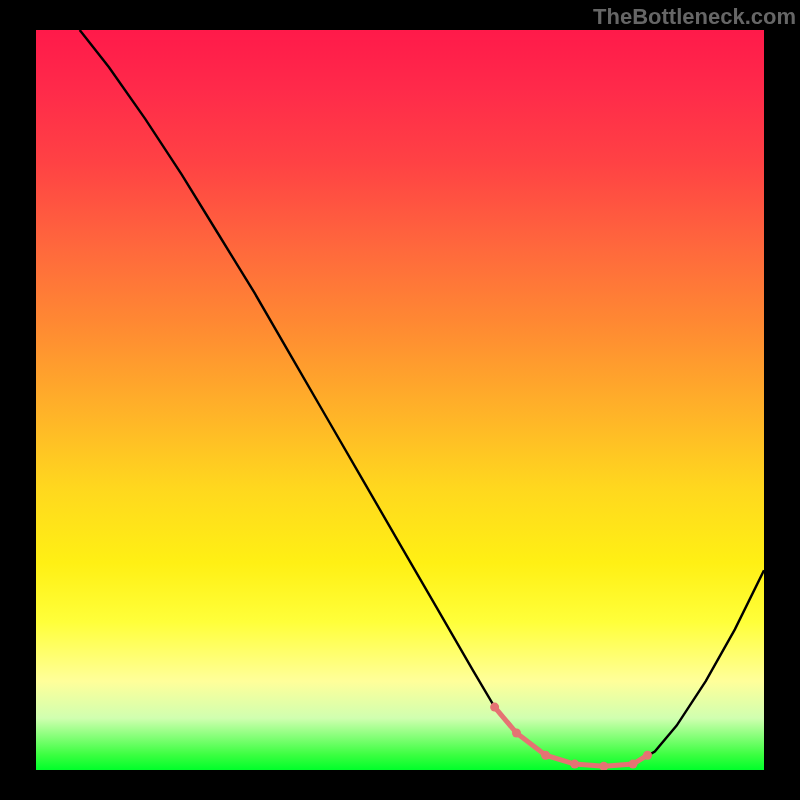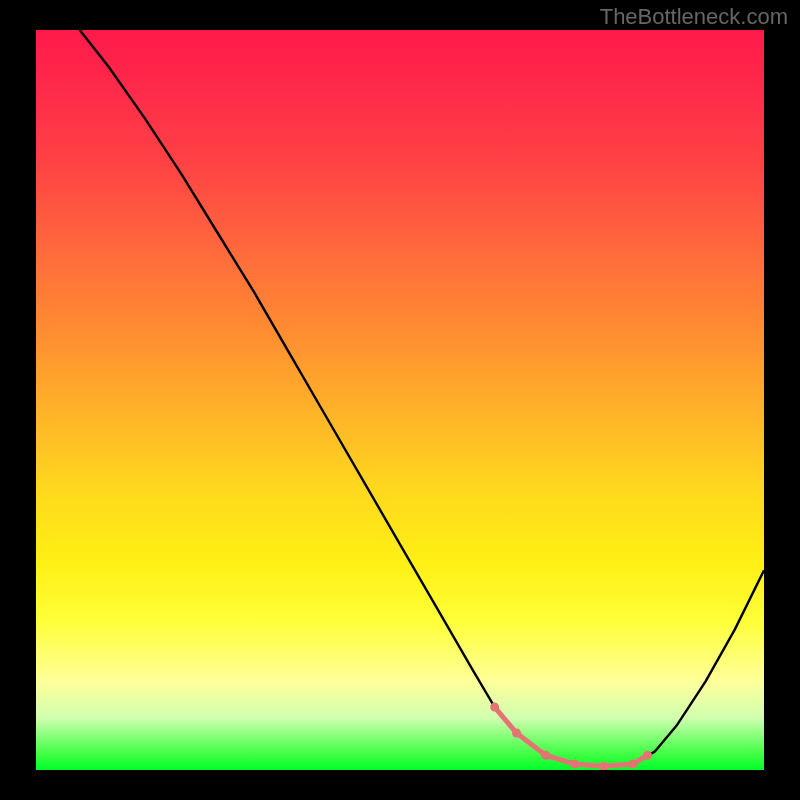--- a/index.html
+++ b/index.html
@@ -6,24 +6,24 @@
   body {
     width: 800px;
     height: 800px;
     background: #000;
     position: relative;
     font-family: Arial, sans-serif;
   }
   .watermark {
     position: absolute;
     top: 4px;
-    right: 12px;
+    right: 4px;
     color: #666;
     font-size: 22px;
-    font-weight: normal;
+    font-weight: bold;
     z-index: 10;
     margin-left: 39px;
   }
   .plot-area {
     position: absolute;
     left: 36px;
     top: 30px;
     width: 728px;
     height: 740px;
   }

